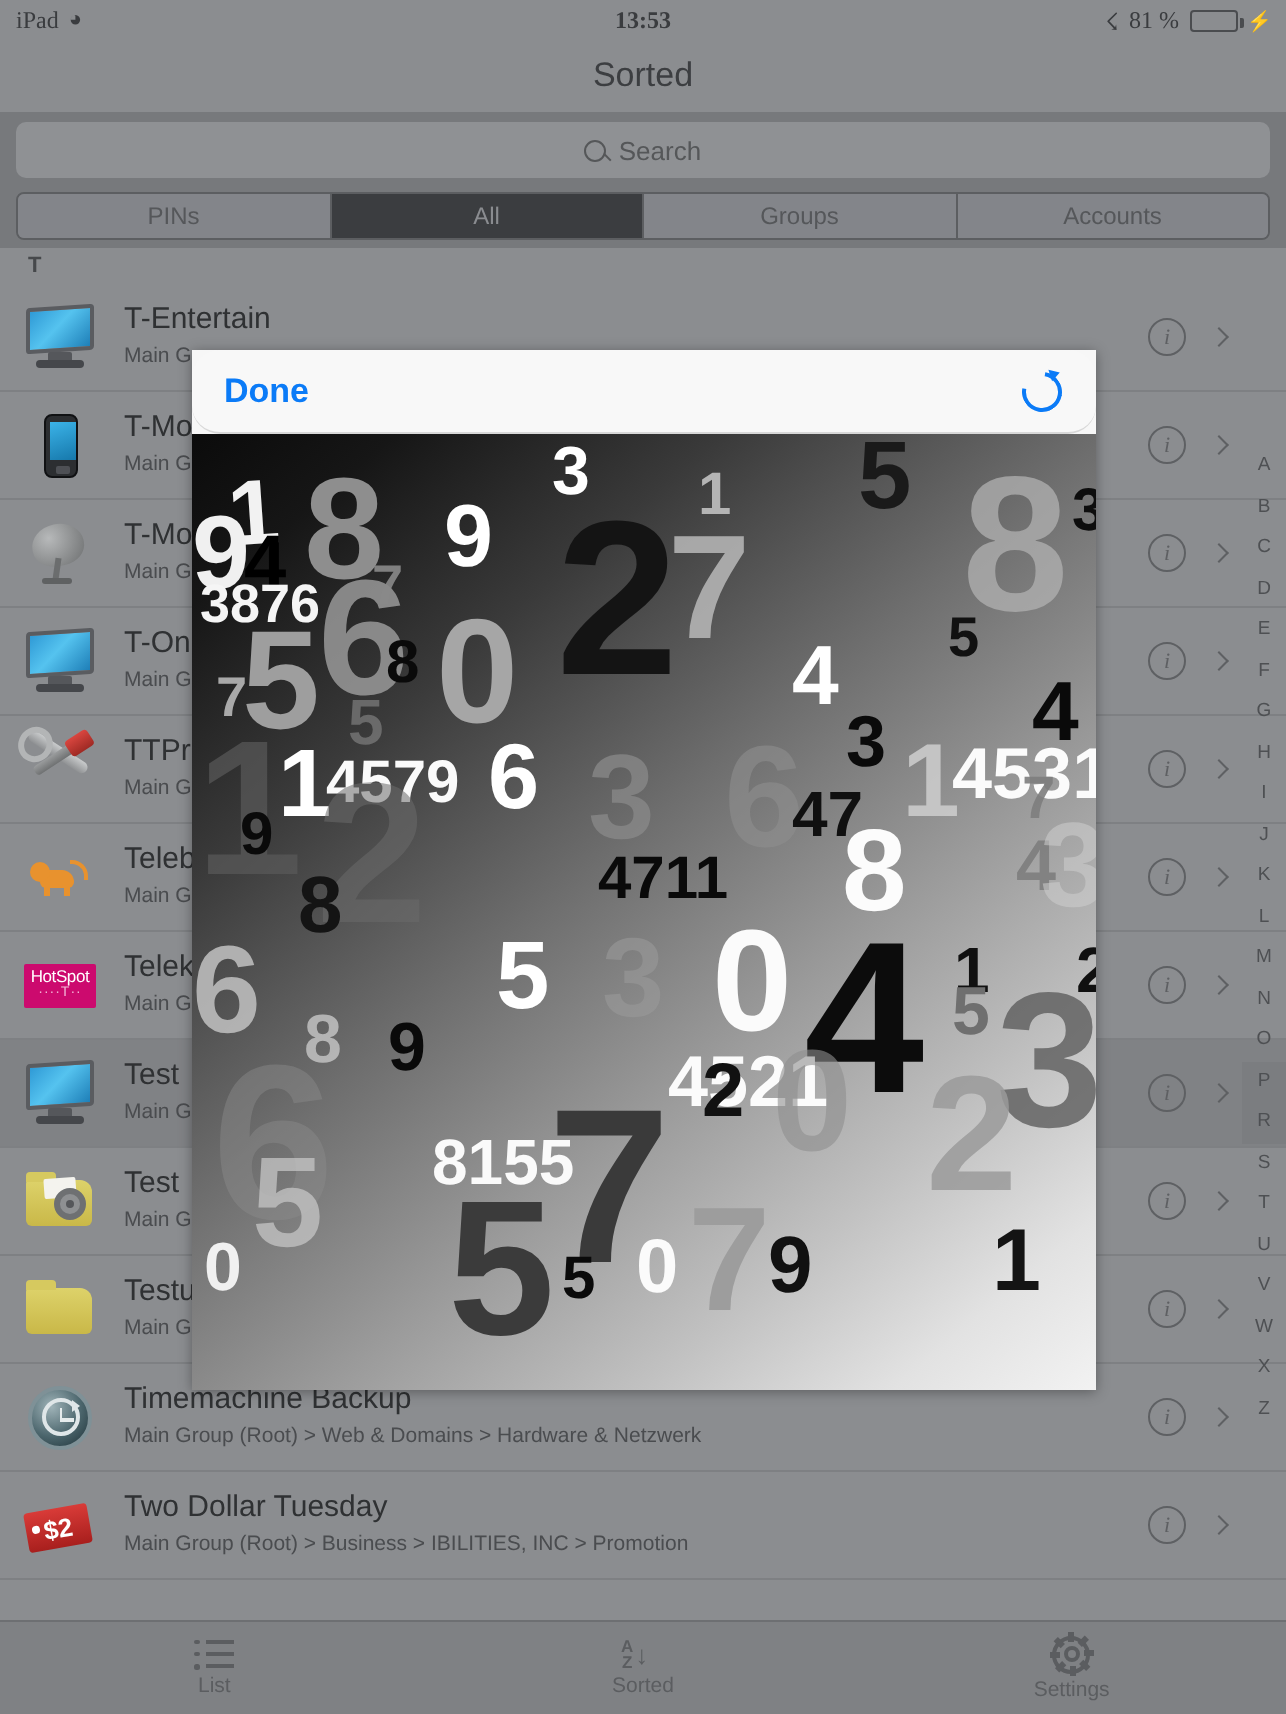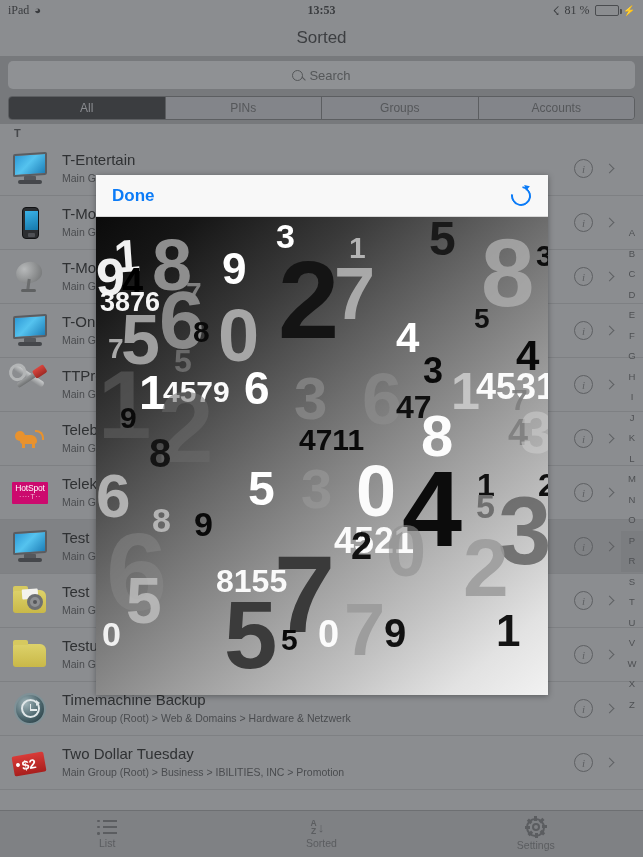--- a/index.html
+++ b/index.html
@@ -256,21 +256,21 @@
   .modal {
     position: absolute; left: 96px; top: 175px;
     width: 452px; height: 520px;
     background: #f7f7f7;
     box-shadow: 0 1px 6px rgba(0,0,0,0.35);
     overflow: hidden;
   }
   .modal-bar {
     height: 42px; background: #f8f8f8;
     display: flex; align-items: center; justify-content: space-between;
-    padding: 0 16px; border-bottom: 1px solid #d8d8d8;
+    padding: 0 16px; border-bottom: 1px solid #d8d8d8; border-radius: 14px;
   }
   .done-btn { color: #0b7bf7; font-size: 17px; font-weight: bold; }
   .reload-icon { width:22px; height:22px; position:relative; }
   .reload-ring {
     position:absolute; inset:1px;
     border: 2px solid #0b7bf7; border-radius: 50%;
     border-top-color: transparent;
     transform: rotate(-35deg);
   }
   .reload-head {
@@ -319,25 +319,25 @@
 
   <div class="searchwrap">
     <div class="searchfield">
       <span class="mag"></span>
       <span>Search</span>
     </div>
   </div>
 
   <div class="segwrap">
     <div class="segmented" id="segmented">
+        <div class="seg">
+          <span>PINs</span>
+        </div>
         <div class="seg active">
           <span>All</span>
-        </div>
-        <div class="seg">
-          <span>PINs</span>
         </div>
         <div class="seg">
           <span>Groups</span>
         </div>
         <div class="seg">
           <span>Accounts</span>
         </div>
       </div>
   </div>
 

